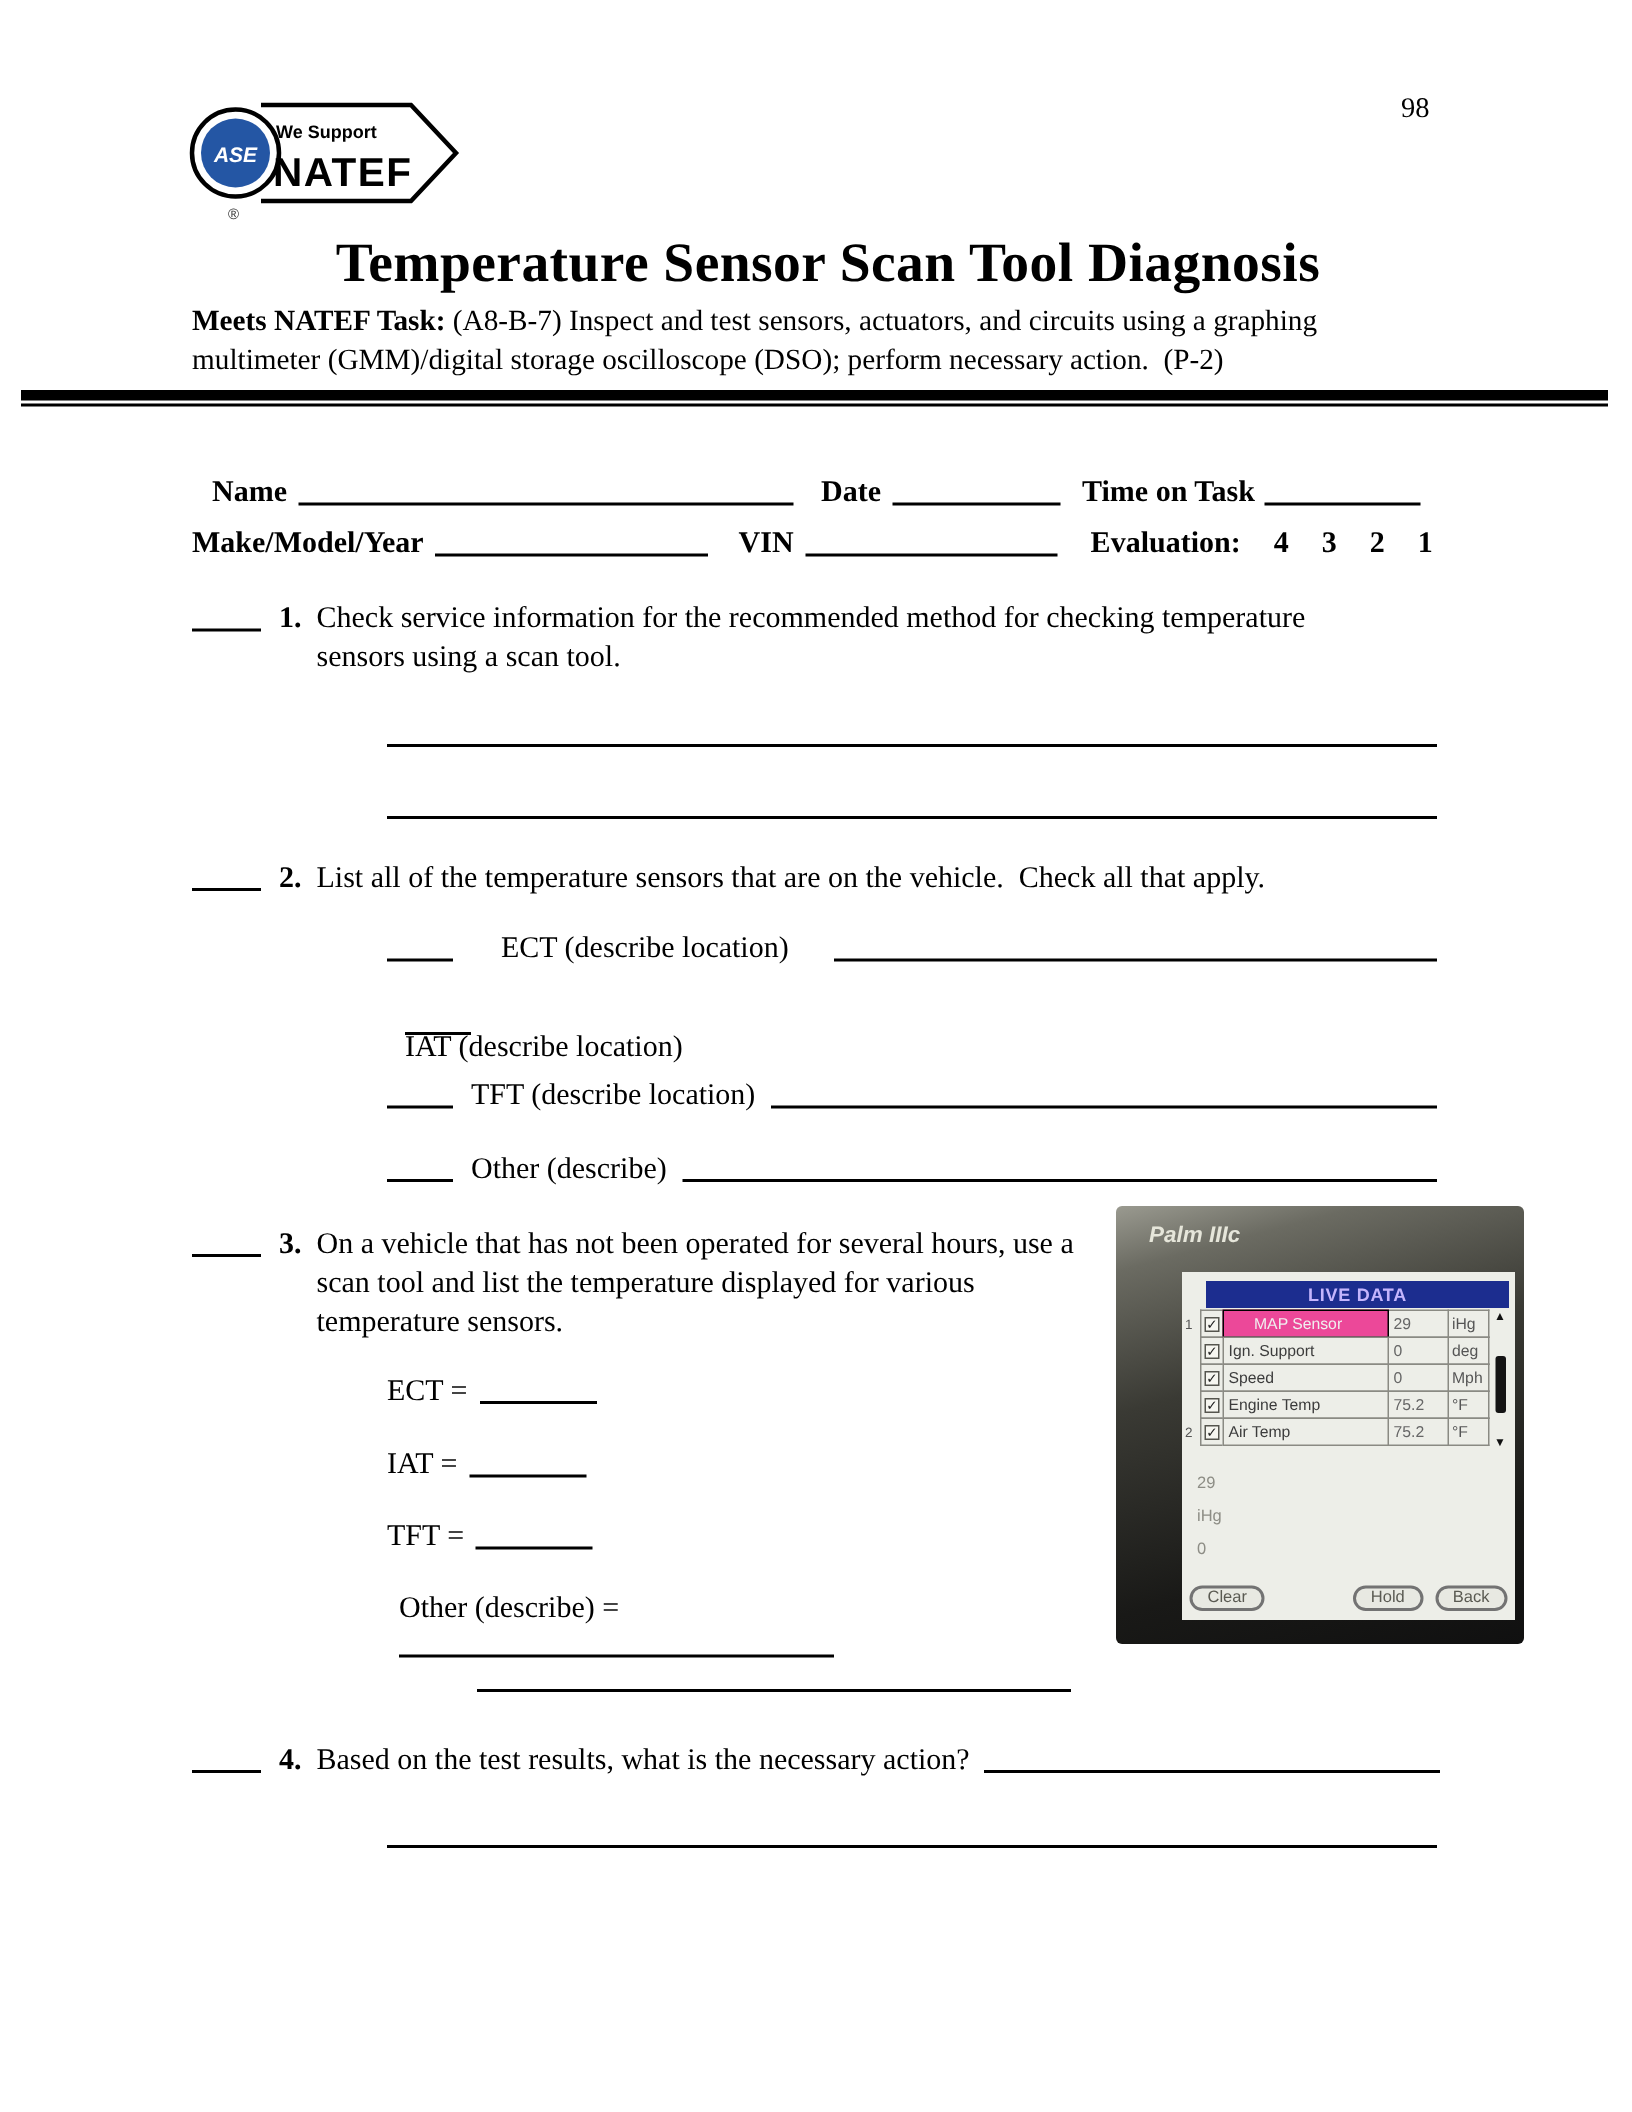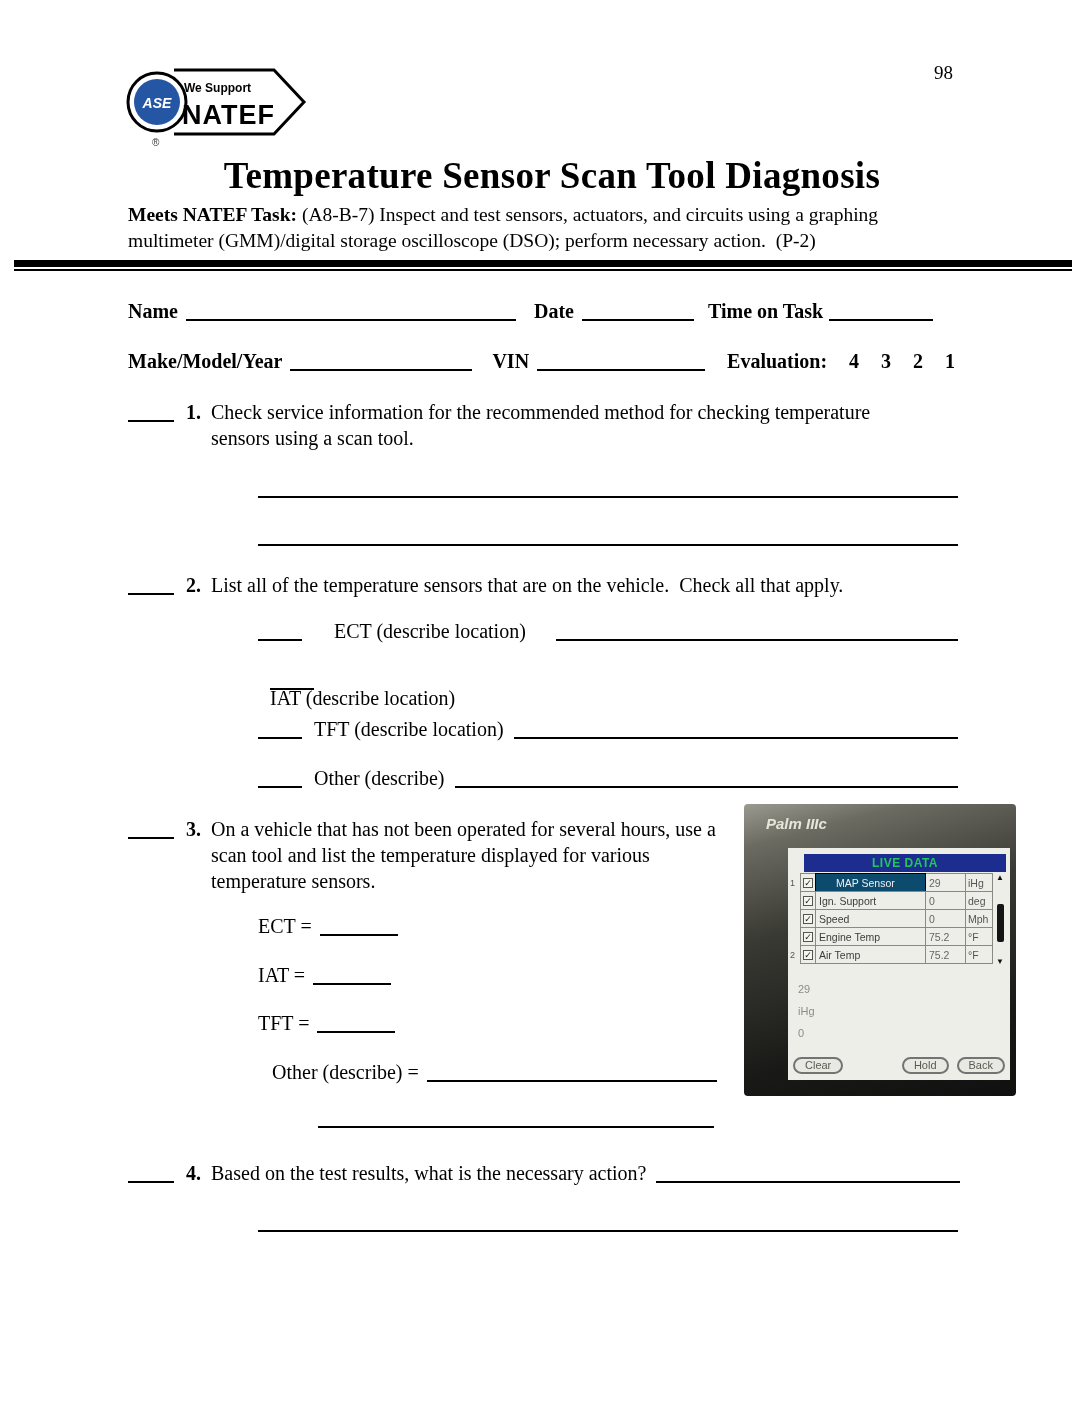--- a/index.html
+++ b/index.html
@@ -23,21 +23,21 @@
   .rule .thin  { height:2px; background:#000; margin-top:2px; }
 
   .frow { display:flex; align-items:baseline; font-size:20px; }
   .blank { border-bottom:2px solid #000; height:18px; transform:translateY(3px); flex:0 0 auto; }
   .blank.grow { flex:1 1 auto; }
   .w44{width:44px}.w46{width:46px}.w78{width:78px}.w104{width:104px}.w112{width:112px}
   .w168{width:168px}.w182{width:182px}.w290{width:290px}.w330{width:330px}
   .ml6{margin-left:6px}.ml8{margin-left:8px}.ml10{margin-left:10px}
   .ml14{margin-left:14px}.ml18{margin-left:18px}.ml20{margin-left:20px}.ml22{margin-left:22px}
 
-  .namerow { top:300px; left:128px; width:832px; }
+  .namerow { top:316px; left:128px; width:832px;justify-content:center; }
   .makerow { top:350px; left:128px; width:836px; }
   .evnum { font-weight:bold; margin-left:22px; }
 
   .qrow { display:flex; align-items:baseline; font-size:20px; }
   .qnum { font-weight:bold; margin-left:12px; }
   .qtext { margin-left:10px; line-height:1.3; }
   .q1 { top:399px; left:128px; width:840px; }
   .q1 .qtext { width:700px; }
   .q2 { top:572px; left:128px; width:845px; }
   .q3 { top:816px; left:128px; width:620px; }
@@ -53,42 +53,42 @@
   .optrow { display:flex; align-items:baseline; font-size:20px; }
   .opt1 { top:620px; left:258px; width:700px;gap:20px; }
   .opt2 { top:669px; left:258px; width:700px;flex-direction:column; }
   .opt3 { top:718px; left:258px; width:700px; }
   .opt4 { top:767px; left:258px; width:700px;text-align:right; }
   .optlabel { margin-left:12px; white-space:nowrap; }
 
   .f1 { top:915px; left:258px; }
   .f2 { top:964px; left:258px; }
   .f3 { top:1012px; left:258px; }
-  .f4 { top:1061px; left:272px; }
+  .f4 { top:1061px; left:258px;flex-direction:column; }
 
   
   .photo { top:804px; left:744px; width:272px; height:292px; border-radius:4px;
            background:linear-gradient(165deg,#9a9a90 0%,#6b6b62 12%,#3a3a34 38%,#191917 75%,#101010 100%); }
   .palm { position:absolute; top:11px; left:22px; font-family:"Liberation Sans",sans-serif;
           font-style:italic; font-weight:bold; font-size:15px; color:#e6e6da; }
   .screen { position:absolute; top:44px; left:44px; width:222px; height:232px; background:#edeee8; }
-  .ldbar { margin:6px 4px 0 16px; height:18px; background:#1c2d8f; color:#22c55e;
+  .ldbar { margin:6px 4px 0 16px; height:18px; background:#1c2d8f; color:#c4b5fd;
            font:bold 12px "Liberation Sans",sans-serif; display:flex; align-items:center;
            justify-content:center; letter-spacing:.5px; }
   .ldtable { position:relative; margin:1px 4px 0 2px; padding-right:13px;
              font-family:"Liberation Sans",sans-serif; }
   .trow { display:flex; height:19px; font-size:10.5px; color:#3c3c3c; }
   .trow + .trow { margin-top:-1px; }
   .gut { width:10px; font-size:9px; color:#555; display:flex; align-items:center; }
   .cbcell { width:15px; border:1px solid #8a8a83; border-right:none; display:flex;
             align-items:center; justify-content:center; }
   .cbox { width:10px; height:10px; border:1px solid #55554e; font-size:9px; line-height:8px;
           text-align:center; color:#222; background:#f6f6f0; }
   .pname { flex:1; border:1px solid #8a8a83; display:flex; align-items:center; padding-left:3px; }
-  .pname.sel { background:#0c4a6e; color:#f0f0f0; border-color:#000;padding-left:20px; }
+  .pname.sel { background:#ec4899; color:#f0f0f0; border-color:#000;padding-left:20px; }
   .pval { width:40px; border:1px solid #8a8a83; border-left:none; display:flex;
           align-items:center; padding-left:3px; color:#666; }
   .punit { width:27px; border:1px solid #8a8a83; border-left:none; display:flex;
            align-items:center; padding-left:2px; color:#555; }
   .sbar { position:absolute; right:0; top:0; width:12px; height:93px; display:flex;
           flex-direction:column; align-items:center; font-size:8px; color:#111; }
   .strack { flex:1; width:7px; position:relative; }
   .sthumb { position:absolute; top:22px; width:7px; height:38px; background:#141414; border-radius:2px; }
   .sidevals { position:absolute; left:10px; top:130px; font-family:"Liberation Sans",sans-serif;
               font-size:11px; color:#8d8d85; line-height:22px; }

